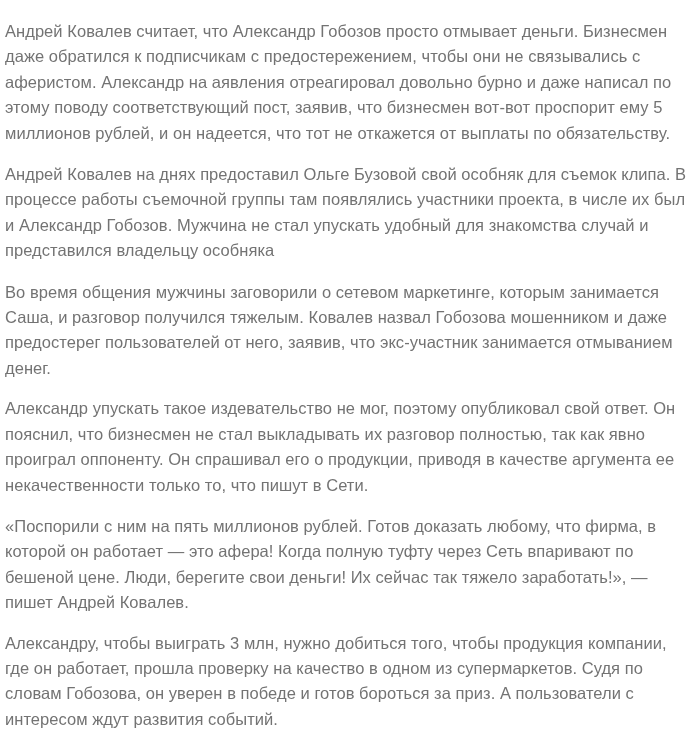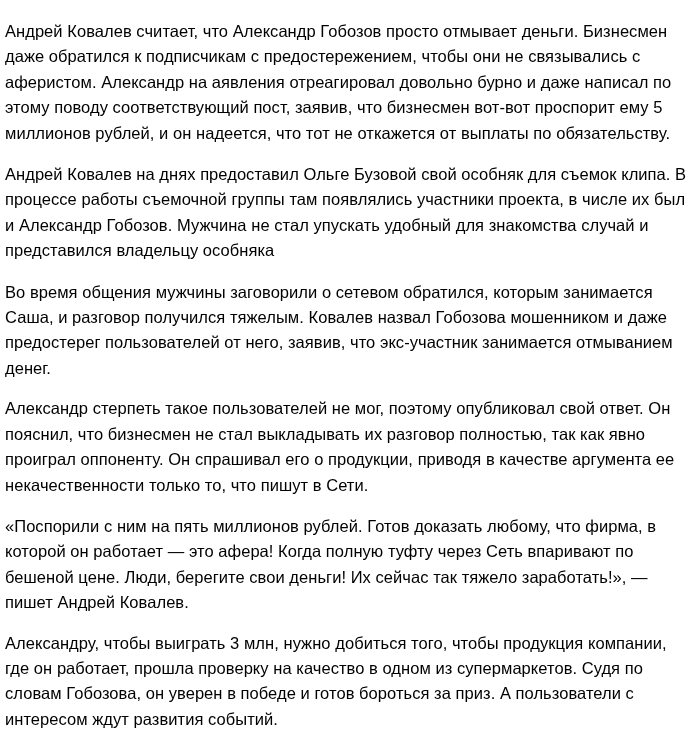--- a/index.html
+++ b/index.html
@@ -27,21 +27,21 @@
     font-weight: 400;
     color: #1a1a1a;
     margin: 0;
     padding: 0;
     letter-spacing: 0.05px;
   }
   .para {
     font-size: 16.5px;
     line-height: 25.4px;
     font-weight: 400;
-    color: #000000;
+    color: #737373;
     margin: 0;
     padding: 0;
     letter-spacing: 0.05px;
     text-align: left;
   }
   .gap-before {
     margin-top: 15px;
   }
   .nogap {
     margin-top: 16px;
@@ -50,21 +50,21 @@
 </head>
 <body style="background: rgb(255, 255, 255); color: rgb(26, 26, 26);">
 
 <article class="article">
 
 
   <p class="para gap-before">Андрей Ковалев считает, что Александр Гобозов просто отмывает деньги. Бизнесмен даже обратился к подписчикам с предостережением, чтобы они не связывались с аферистом. Александр на аявления отреагировал довольно бурно и даже написал по этому поводу соответствующий пост, заявив, что бизнесмен вот-вот проспорит ему 5 миллионов рублей, и он надеется, что тот не откажется от выплаты по обязательству.</p>
 
   <p class="para nogap">Андрей Ковалев на днях предоставил Ольге Бузовой свой особняк для съемок клипа. В процессе работы съемочной группы там появлялись участники проекта, в числе их был и Александр Гобозов. Мужчина не стал упускать удобный для знакомства случай и представился владельцу особняка</p>
 
-  <p class="para nogap">Во время общения мужчины заговорили о сетевом обратился, которым занимается Саша, и разговор получился тяжелым. Ковалев назвал Гобозова мошенником и даже предостерег пользователей от него, заявив, что экс-участник занимается отмыванием денег.</p>
+  <p class="para nogap">Во время общения мужчины заговорили о сетевом маркетинге, которым занимается Саша, и разговор получился тяжелым. Ковалев назвал Гобозова мошенником и даже предостерег пользователей от него, заявив, что экс-участник занимается отмыванием денег.</p>
 
-  <p class="para gap-before">Александр стерпеть такое пользователей не мог, поэтому опубликовал свой ответ. Он пояснил, что бизнесмен не стал выкладывать их разговор полностью, так как явно проиграл оппоненту. Он спрашивал его о продукции, приводя в качестве аргумента ее некачественности только то, что пишут в Сети.</p>
+  <p class="para gap-before">Александр упускать такое издевательство не мог, поэтому опубликовал свой ответ. Он пояснил, что бизнесмен не стал выкладывать их разговор полностью, так как явно проиграл оппоненту. Он спрашивал его о продукции, приводя в качестве аргумента ее некачественности только то, что пишут в Сети.</p>
 
   <p class="para nogap">«Поспорили с ним на пять миллионов рублей. Готов доказать любому, что фирма, в которой он работает — это афера! Когда полную туфту через Сеть впаривают по бешеной цене. Люди, берегите свои деньги! Их сейчас так тяжело заработать!», — пишет Андрей Ковалев.</p>
 
   <p class="para gap-before">Александру, чтобы выиграть 3 млн, нужно добиться того, чтобы продукция компании, где он работает, прошла проверку на качество в одном из супермаркетов. Судя по словам Гобозова, он уверен в победе и готов бороться за приз. А пользователи с интересом ждут развития событий.</p>
 
 </article>
 
 </body></html>

